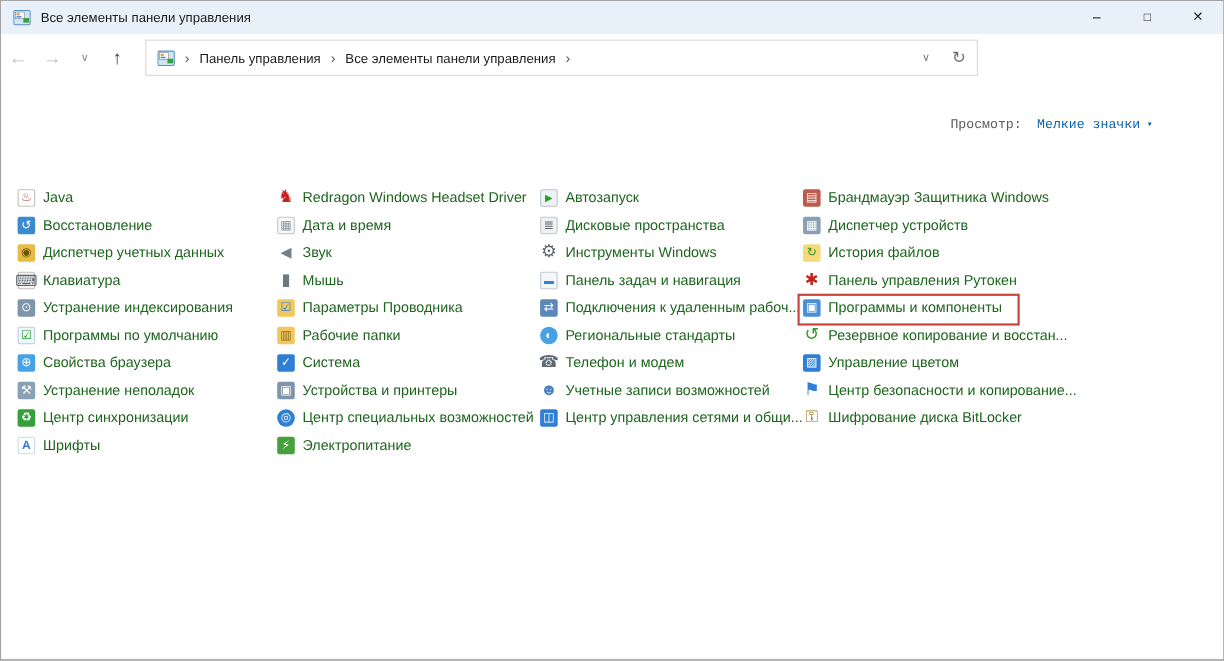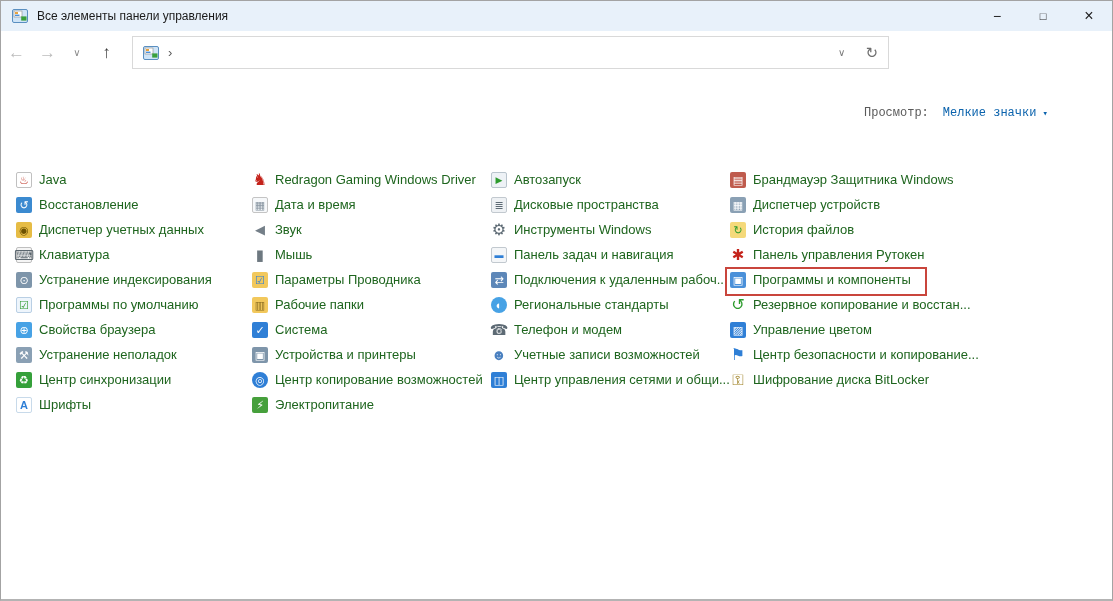--- a/index.html
+++ b/index.html
@@ -91,20 +91,21 @@
 
     <div class="addressbar">
       <svg class="app-ico" viewBox="0 0 16 16">
         <rect x="0.5" y="1.5" width="15" height="13" rx="1.5" fill="#cfe4f7" stroke="#5a8fc0"></rect>
         <rect x="2" y="3" width="8" height="6" fill="#ffffff" stroke="#8a8a8a" stroke-width="0.6"></rect>
         <rect x="3" y="4" width="3" height="2" fill="#e8a33d"></rect>
         <rect x="3" y="6.6" width="4.5" height="1.4" fill="#4a90d9"></rect>
         <rect x="9.2" y="8.4" width="5.3" height="4.2" fill="#3aa03c"></rect>
       </svg>
       <span class="bc-sep">›</span>
+      <span><span class="crumb">Панель управления</span><span class="bc-sep">›</span><span class="crumb">Все элементы панели управления</span><span class="bc-sep">›</span></span>
       <div class="addr-right">
         <span class="addr-chevron"><span>∨</span></span>
         <span class="refresh"><span>↻</span></span>
       </div>
     </div>
 
   </div>
 
   <div class="view-ctl">
     <span class="view-label">Просмотр:</span>
@@ -151,21 +152,21 @@
           <span class="lbl">Центр синхронизации</span>
         </div>
         <div class="item">
           <span class="ic" style="color: rgb(47, 127, 214); background: rgb(255, 255, 255); border: 1px solid rgb(200, 218, 234); font-weight: bold;">A</span>
           <span class="lbl">Шрифты</span>
         </div>
       </div>
       <div class="col">
         <div class="item">
           <span class="ic" style="color: rgb(196, 35, 27); background: transparent; font-size: 16px;">♞</span>
-          <span class="lbl">Redragon Gaming Windows Driver</span>
+          <span class="lbl">Redragon Windows Headset Driver</span>
         </div>
         <div class="item">
           <span class="ic" style="color: rgb(135, 148, 160); background: rgb(246, 248, 250); border: 1px solid rgb(196, 196, 196);">▦</span>
           <span class="lbl">Дата и время</span>
         </div>
         <div class="item">
           <span class="ic" style="color: rgb(116, 127, 136); background: transparent; font-size: 13px;">◀</span>
           <span class="lbl">Звук</span>
         </div>
         <div class="item">
@@ -183,21 +184,21 @@
         <div class="item">
           <span class="ic" style="color: rgb(255, 255, 255); background: rgb(47, 127, 214);">✓</span>
           <span class="lbl">Система</span>
         </div>
         <div class="item">
           <span class="ic" style="color: rgb(255, 255, 255); background: rgb(126, 149, 170);">▣</span>
           <span class="lbl">Устройства и принтеры</span>
         </div>
         <div class="item">
           <span class="ic" style="color: rgb(255, 255, 255); background: rgb(47, 127, 214); border-radius: 50%;">◎</span>
-          <span class="lbl">Центр копирование возможностей</span>
+          <span class="lbl">Центр специальных возможностей</span>
         </div>
         <div class="item">
           <span class="ic" style="color: rgb(255, 255, 255); background: rgb(70, 160, 60);">⚡</span>
           <span class="lbl">Электропитание</span>
         </div>
       </div>
       <div class="col">
         <div class="item">
           <span class="ic" style="color: rgb(45, 155, 45); background: rgb(238, 242, 246); border: 1px solid rgb(185, 196, 205); font-size: 9px;">▶</span>
           <span class="lbl">Автозапуск</span>

